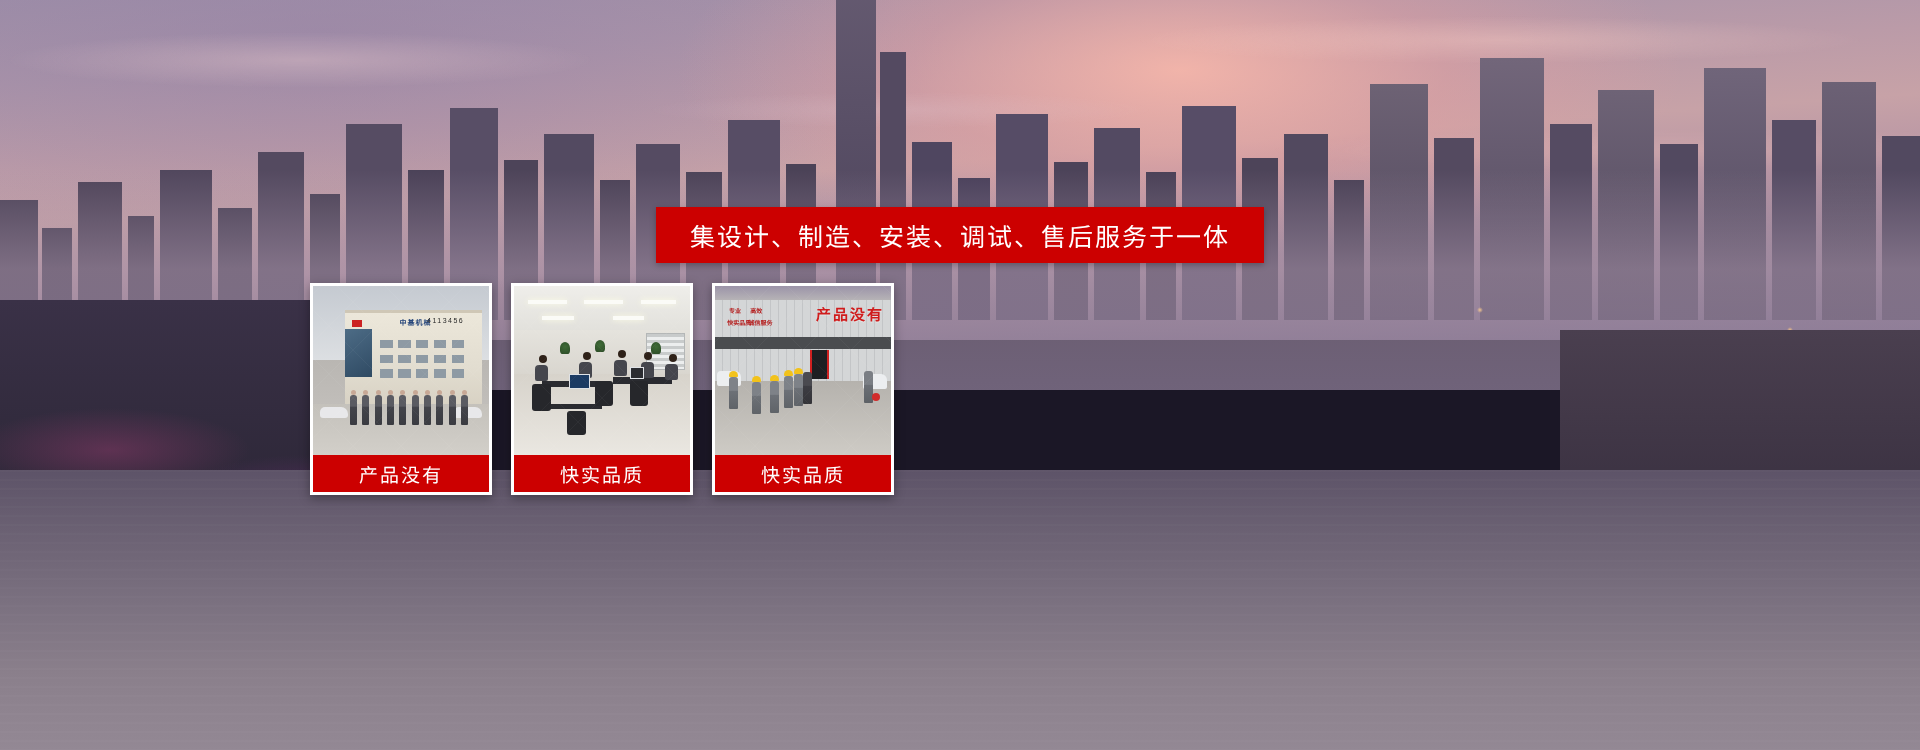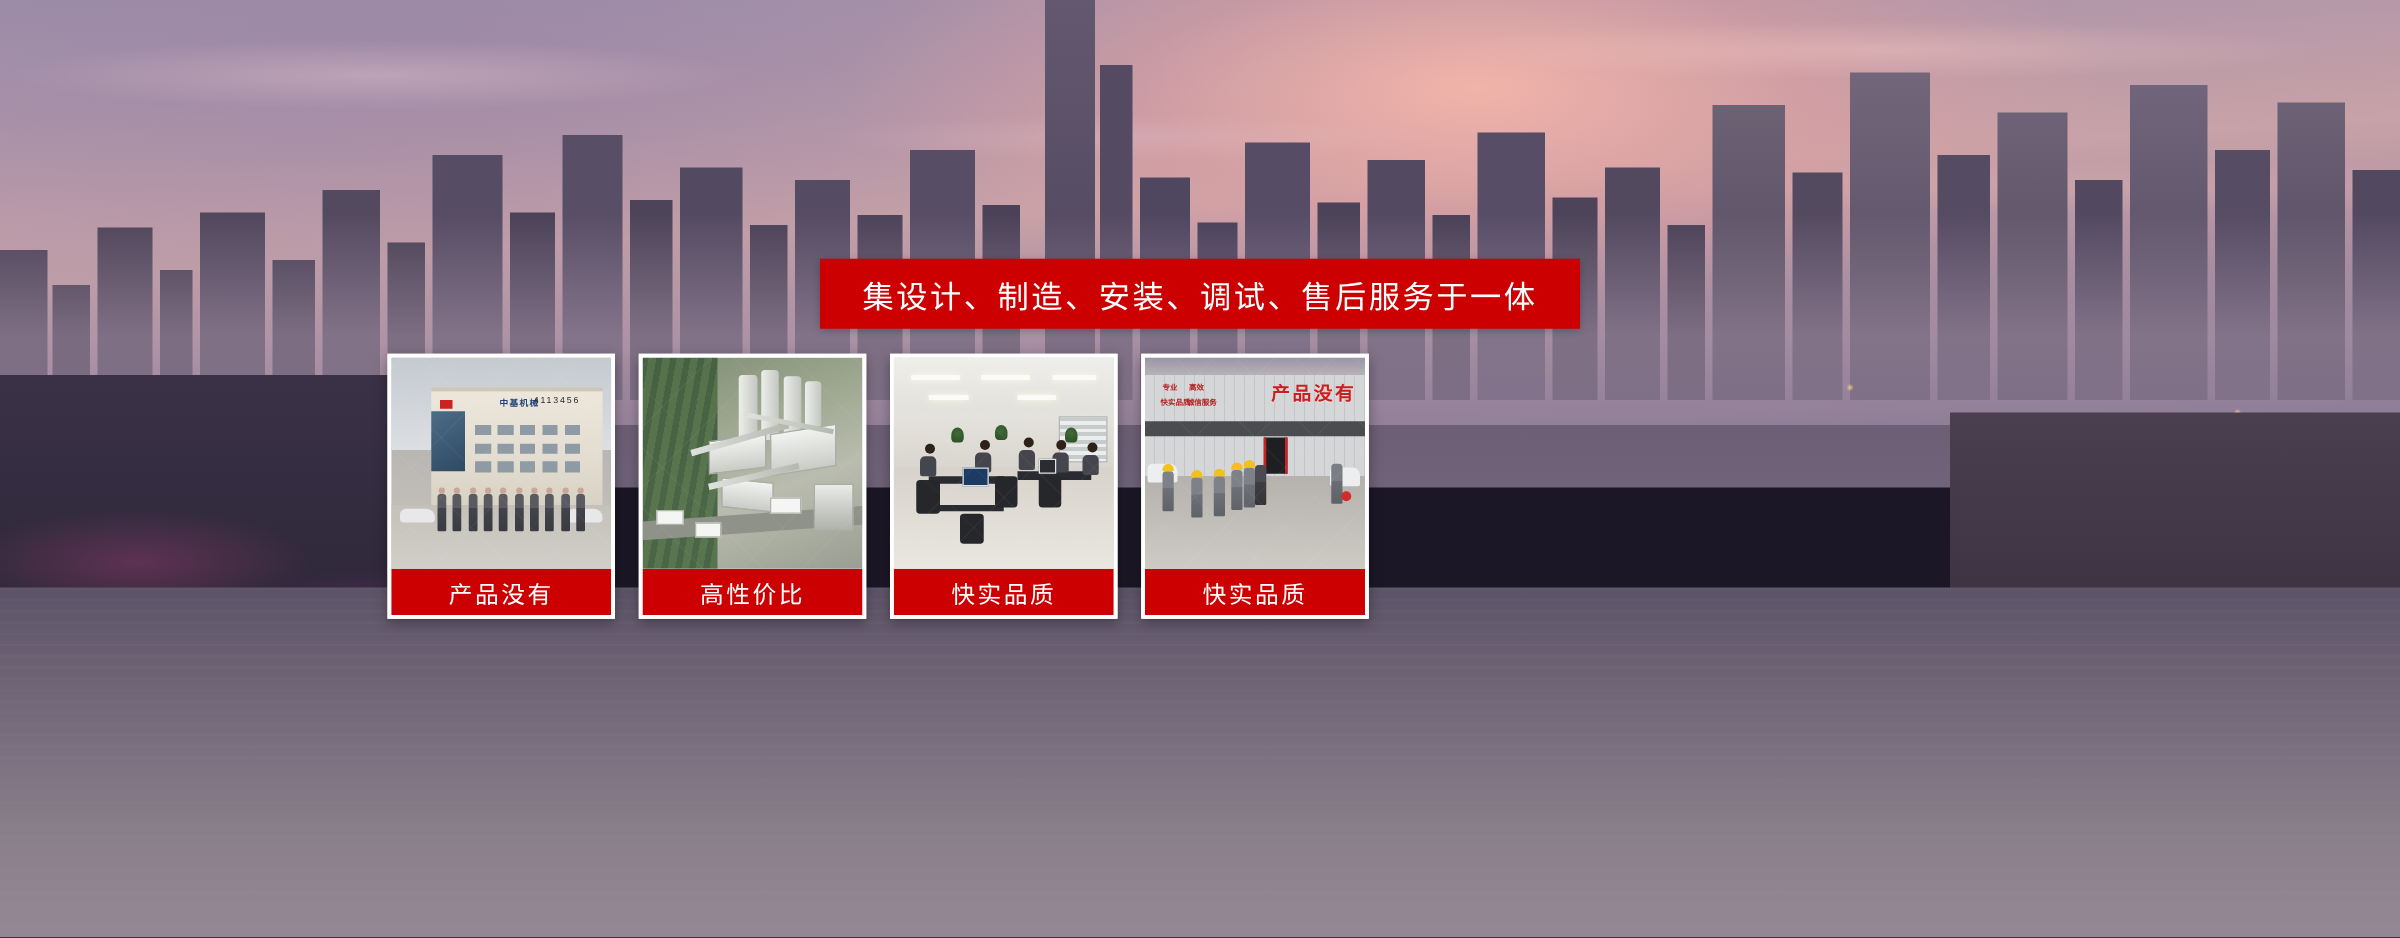--- a/index.html
+++ b/index.html
@@ -267,44 +267,20 @@
           <div class="p1-person" style="left:63%;"></div>
           <div class="p1-person" style="left:70%;"></div>
           <div class="p1-person" style="left:77%;"></div>
           <div class="p1-person" style="left:84%;"></div>
         </div>
         <div class="wm"></div>
       </div>
       <div class="card-caption">产品没有</div>
     </div>
 
-    <div class="card">
-      <div class="card-photo">
-        <div class="p2">
-          <div class="p2-trees"></div>
-          <div class="p2-tank" style="left:44%; top:8%;  width:8%;  height:30%;"></div>
-          <div class="p2-tank" style="left:54%; top:6%;  width:8%;  height:33%;"></div>
-          <div class="p2-tank" style="left:64%; top:9%;  width:8%;  height:29%;"></div>
-          <div class="p2-tank" style="left:74%; top:11%; width:7%;  height:26%;"></div>
-          <div class="p2-unit" style="left:30%; top:38%; width:26%; height:16%; transform:skewY(-7deg);"></div>
-          <div class="p2-unit" style="left:58%; top:34%; width:30%; height:20%; transform:skewY(-9deg);"></div>
-          <div class="p2-unit" style="left:36%; top:58%; width:24%; height:14%; transform:skewY(6deg);"></div>
-          <div class="p2-belt" style="left:22%; top:44%; width:46%; height:5px; transform:rotate(-16deg);"></div>
-          <div class="p2-belt" style="left:30%; top:60%; width:42%; height:5px; transform:rotate(-13deg);"></div>
-          <div class="p2-belt" style="left:48%; top:26%; width:40%; height:4px; transform:rotate(11deg);"></div>
-          <div class="p2-road" style="left:0;   top:74%; width:100%; height:9%; transform:skewY(-4deg);"></div>
-          <div class="p2-truck" style="left:6%;  top:72%; width:13%; height:7%;"></div>
-          <div class="p2-truck" style="left:24%; top:78%; width:12%; height:7%;"></div>
-          <div class="p2-truck" style="left:58%; top:66%; width:14%; height:8%;"></div>
-          <div class="p2-unit" style="left:78%; top:60%; width:18%; height:22%; background:linear-gradient(180deg,#e9ebe6,#aeb2ab);"></div>
-        </div>
-        <div class="wm"></div>
-      </div>
-      <div class="card-caption">高性价比</div>
-    </div>
 
     <div class="card">
       <div class="card-photo">
         <div class="p3">
           <div class="p3-ceiling"></div>
           <div class="p3-light" style="left:8%;  width:22%;"></div>
           <div class="p3-light" style="left:40%; width:22%;"></div>
           <div class="p3-light" style="left:72%; width:20%;"></div>
           <div class="p3-light" style="left:16%; top:18%; width:18%;"></div>
           <div class="p3-light" style="left:56%; top:18%; width:18%;"></div>

